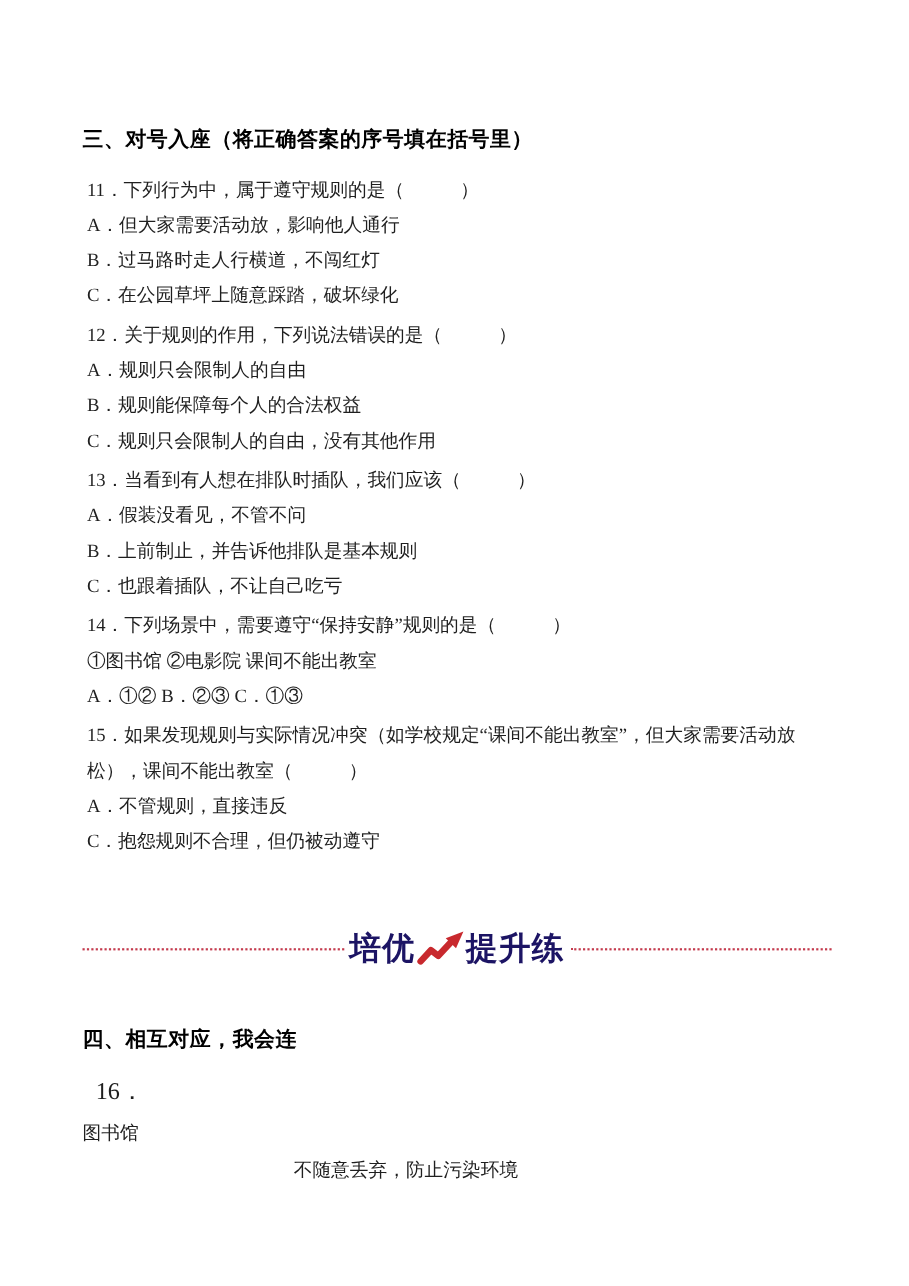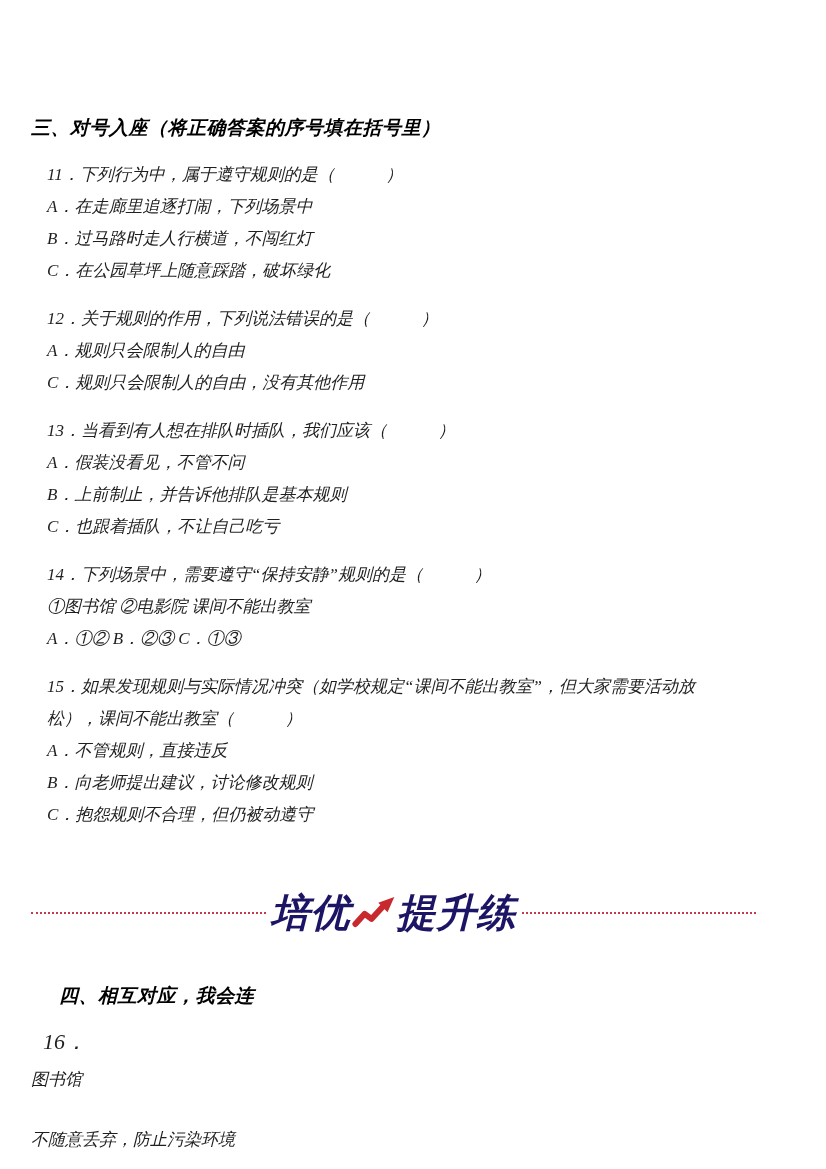--- a/index.html
+++ b/index.html
@@ -1,98 +1,97 @@
 <!DOCTYPE html>
 <html style="--navy-color: #1c1464; --dot-color: #c43b4e;"><head>
 <meta charset="utf-8">
 <style>
   html,body { margin:0; padding:0; background:#ffffff; }
   .page {
     position:relative;
     width:826px; height:1169px;
     background:#ffffff;
     box-sizing:border-box;
-    padding:113px 70px 0 31px;
+    padding:113px 70px 0 75px;
     font-family:"Liberation Serif","DejaVu Serif",serif;
     color:#1f1f1f;
     overflow:hidden;
-    font-style:italic;
   }
   .sec-title {
     font-family:"Liberation Sans","DejaVu Sans",sans-serif;
     font-size:19px; font-weight:bold; color:#000000;
     margin:0 0 14px 0; line-height:30px; letter-spacing:0.5px;
   }
-  .qblock { margin:16px; }
+  .qblock { margin:4px; }
   .line {
     margin:0; font-size:17px; line-height:32px;
     white-space:pre-wrap;
   }
   .banner {
     display:flex; align-items:center;
     margin-top:62px; height:40px;
   }
   .dotline {
     flex:1 1 auto; height:0;
     border-top:2px dotted var(--dot-color,#c43b4e);
   }
   .banner-label { display:flex; align-items:center; padding:0 5px; flex:0 0 auto; }
   .banner-text {
     font-family:"Liberation Sans","DejaVu Sans",sans-serif;
-    font-weight:bold; font-size:39px; line-height:40px;
+    font-weight:bold; font-size:29px; line-height:40px;
     color:var(--navy-color,#1c1464); letter-spacing:1px;
   }
   .trend-icon { width:44px; height:34px; margin:0 1px; flex:0 0 auto; }
-  .sec4-title { margin-top:48px; margin-bottom:18px;margin-left:28px; }
+  .sec4-title { margin-top:48px; margin-bottom:18px; }
   .q16-line { font-size:22px; line-height:26px; margin:12px; }
   .match-row {
     display:flex; margin-top:11px;
-    font-size:17px; line-height:26px;flex-direction:column;
+    font-size:17px; line-height:26px;
   }
   .match-left { flex:0 0 auto; width:192px; }
   .match-right { flex:0 0 auto;margin-top:34px; }
 </style>
 </head>
 <body style="color: rgb(31, 31, 31);">
 
 <div class="page">
 
   <h2 class="sec-title">三、对号入座（将正确答案的序号填在括号里）</h2>
 
   <div class="qblock">
     <p class="line">11．下列行为中，属于遵守规则的是（　　　）</p>
-    <p class="line">A．在走廊里追逐打闹，下列场景中</p>
+    <p class="line">A．但大家需要活动放，影响他人通行</p>
     <p class="line">B．过马路时走人行横道，不闯红灯</p>
     <p class="line">C．在公园草坪上随意踩踏，破坏绿化</p>
   </div>
 
   <div class="qblock">
     <p class="line">12．关于规则的作用，下列说法错误的是（　　　）</p>
     <p class="line">A．规则只会限制人的自由</p>
+    <p class="line">B．规则能保障每个人的合法权益</p>
     <p class="line">C．规则只会限制人的自由，没有其他作用</p>
   </div>
 
   <div class="qblock">
     <p class="line">13．当看到有人想在排队时插队，我们应该（　　　）</p>
     <p class="line">A．假装没看见，不管不问</p>
     <p class="line">B．上前制止，并告诉他排队是基本规则</p>
     <p class="line">C．也跟着插队，不让自己吃亏</p>
   </div>
 
   <div class="qblock">
     <p class="line">14．下列场景中，需要遵守“保持安静”规则的是（　　　）</p>
     <p class="line">①图书馆 ②电影院 课间不能出教室</p>
     <p class="line">A．①② B．②③ C．①③</p>
   </div>
 
   <div class="qblock">
     <p class="line">15．如果发现规则与实际情况冲突（如学校规定“课间不能出教室”，但大家需要活动放</p>
     <p class="line">松），课间不能出教室（　　　）</p>
     <p class="line">A．不管规则，直接违反</p>
-    <p class="line">B．向老师提出建议，讨论修改规则</p>
     <p class="line">C．抱怨规则不合理，但仍被动遵守</p>
   </div>
 
   <div class="banner">
     <span class="dotline"></span>
     <span class="banner-label">
       <span class="banner-text">培优</span>
       <svg class="trend-icon" viewBox="0 0 52 40" aria-hidden="true">
         <polyline points="4,33 15,21 23,27 36,13" fill="none" stroke="#c8292e" stroke-width="7" stroke-linecap="round" stroke-linejoin="round"></polyline>
         <polygon points="50,1 31,8 42,19" fill="#c8292e"></polygon>

